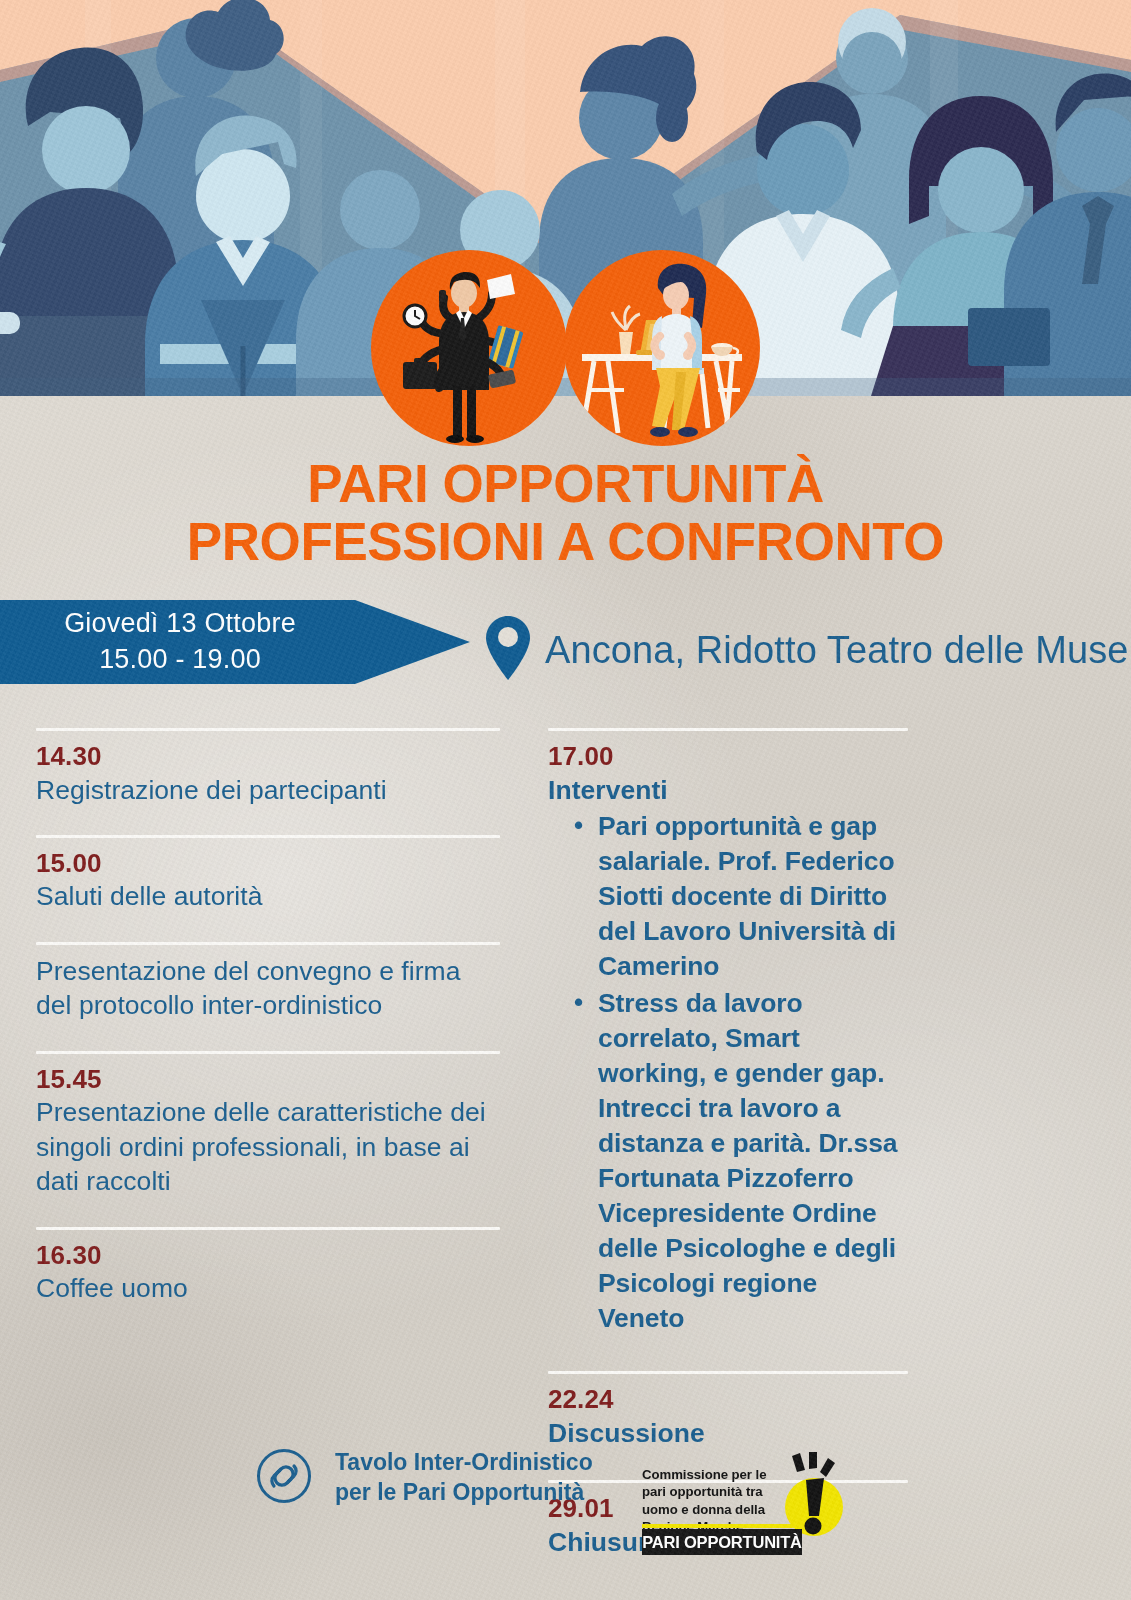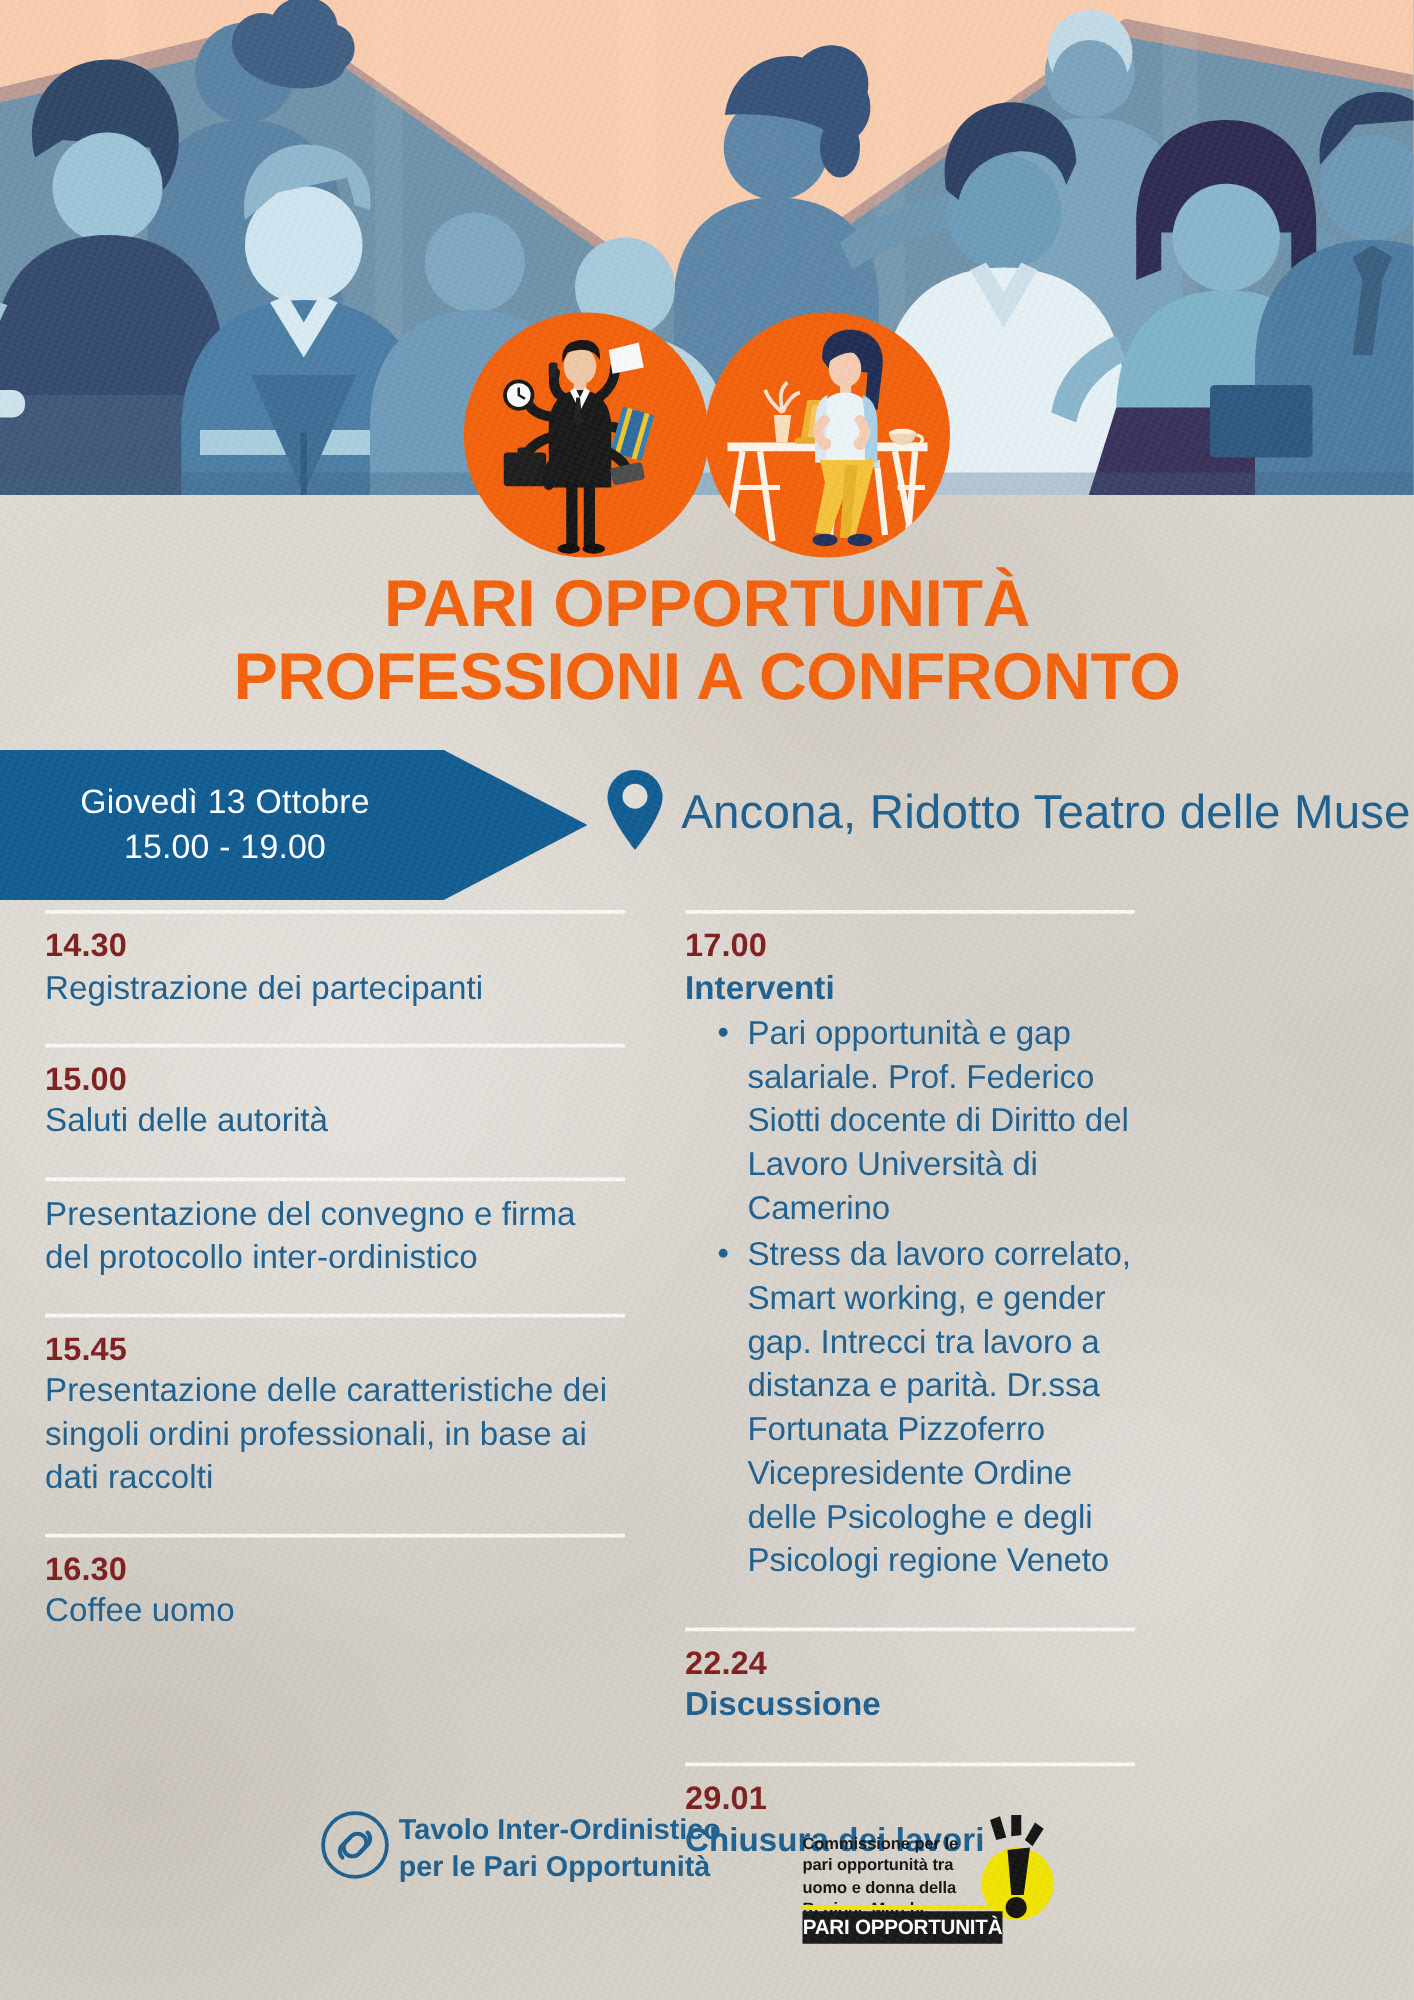--- a/index.html
+++ b/index.html
@@ -53,21 +53,21 @@
     font-weight:bold;
     font-size:53px;
     line-height:1.09;
     letter-spacing:-0.4px;
     text-transform:uppercase;
   }
   #title .l2 { display:block; }
 
   
   #date-banner {
-    position:absolute; left:0; top:600px; width:470px; height:120px;
+    position:absolute; left:0; top:600px; width:470px; height:84px;
     background:#0f5c92;
     -webkit-clip-path: polygon(0 0, 355px 0, 470px 50%, 355px 100%, 0 100%);
     clip-path: polygon(0 0, 355px 0, 470px 50%, 355px 100%, 0 100%);
     color:#ffffff;
     display:flex; flex-direction:column;
     align-items:center; justify-content:center;
     padding-right:110px;
   }
   #date-banner .dl {
     font-size:27px; line-height:1.33; letter-spacing:.2px; white-space:nowrap;
@@ -101,33 +101,33 @@
   .ag-desc {
     color:#1b5f8f; font-size:26.5px; font-weight:500;
     line-height:1.30; letter-spacing:.05px;
   }
   #col-right .ag-desc { font-weight:700; }
   #col-right .ag-time { font-size:26px; }
 
   .ag-bullets { list-style:none; margin:0; padding:0 0 0 24px; }
   .ag-bullets li {
     position:relative; padding-left:26px;
-    color:#1b5f8f; font-size:26.5px; font-weight:normal;
+    color:#1b5f8f; font-size:26.5px; font-weight:bold;
     line-height:1.32; letter-spacing:-.1px;
     margin-top:2px;
   }
   .ag-bullets li::before {
     content:"•"; position:absolute; left:2px; top:-1px;
     font-size:26px; line-height:1.32;
   }
 
   
   #footer { position:absolute; left:0; top:1434px; width:1131px; height:130px; }
 
-  #tavolo { position:absolute; left:256px; top:14px; display:flex; align-items:center; gap:7px; }
+  #tavolo { position:absolute; left:256px; top:14px; display:flex; align-items:center; gap:23px; }
   #tavolo-text {
     color:#1b5f8f; font-weight:bold; font-size:23px; line-height:1.30;
   }
 
   #commissione { position:absolute; left:638px; top:4px; width:208px; }
   #comm-inner { position:relative; width:208px; height:122px; }
   #comm-text {
     position:absolute; left:4px; top:28px; width:150px;
     color:#121212; font-weight:bold; font-size:13.2px;
     line-height:1.32; letter-spacing:-.05px;

